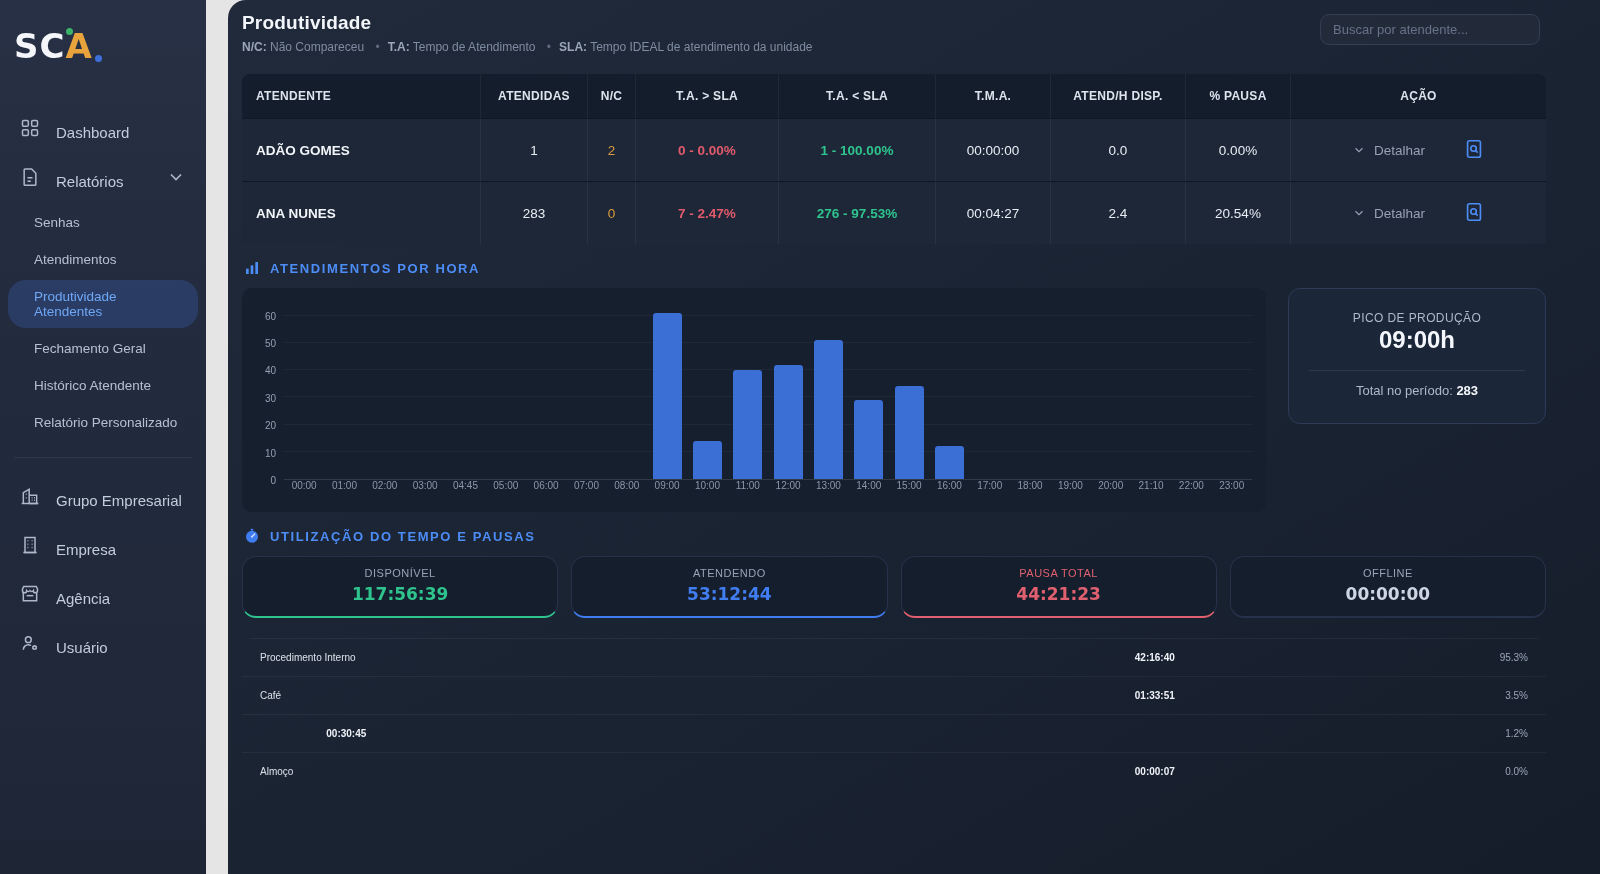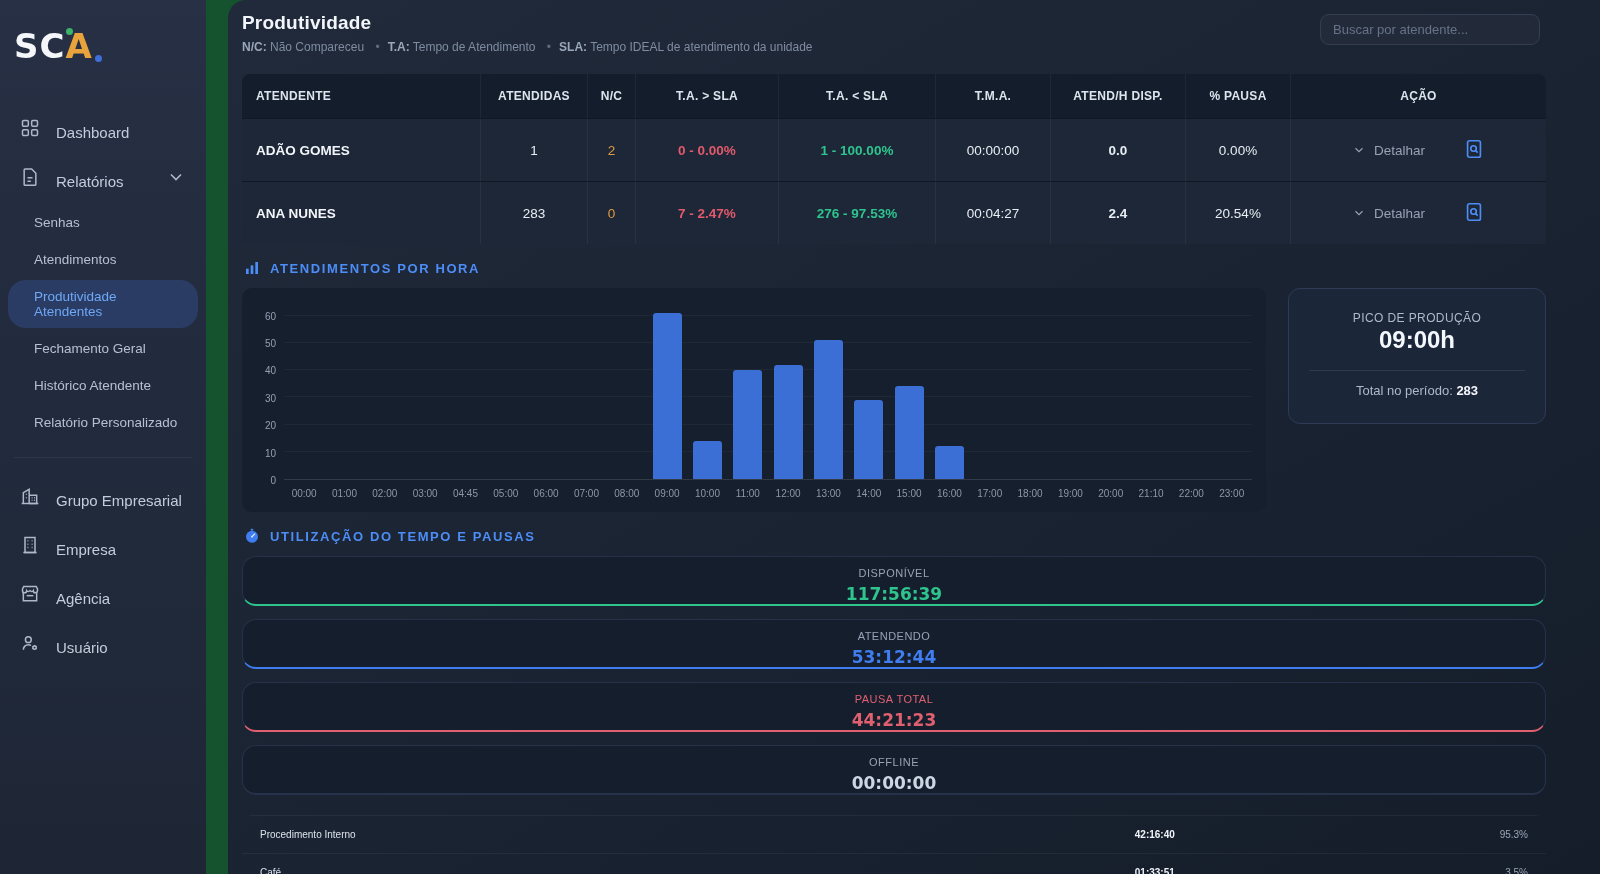--- a/index.html
+++ b/index.html
@@ -25,21 +25,21 @@
   .nav-item .chev { margin-left:auto; }
   .nav-top { margin-top:42px; }
   .sub-links { margin:4px 0 12px 0; }
   .sub-link { font-size:13.5px; color:#b6c0d0; padding:9px 12px 9px 26px;
               margin:4px 8px; border-radius:18px; cursor:pointer; }
   .sub-link.active { background:rgba(62,105,196,0.28); color:#6ea8f7; }
   .side-divider { height:1px; background:rgba(255,255,255,0.06); margin:18px 14px; }
   .nav-bottom { margin-top:10px; }
 
   
-  .main { position:absolute; left:206px; top:0; right:0; bottom:0; background:#14532d; }
+  .main { position:absolute; left:206px; top:0; right:0; bottom:0; background:#e5e5e5; }
   .panel { position:absolute; left:22px; top:0; right:0; bottom:0;
            border-top-left-radius:18px;
            background:linear-gradient(150deg,#202a3a 0%,#1a2332 55%,#151d2a 100%);
            padding:12px 54px 0 14px; overflow:hidden; }
 
   .page-header { position:relative; height:52px; }
   .page-title { color:#f2f5f9; font-size:19px; font-weight:bold; letter-spacing:.2px; }
   .page-legend { margin-top:6px; font-size:12px; color:#7f8ca0; }
   .legend-item { color:#7f8ca0; }
   .legend-item b { color:#9aa7ba; font-weight:bold; }
@@ -59,21 +59,21 @@
   .c0{width:238px;} .c1{width:107px;} .c2{width:48px;} .c3{width:143px;}
   .c4{width:157px;} .c5{width:115px;} .c6{width:135px;} .c7{width:105px;}
   .c8{flex:1; min-width:255px;}
   .phead { background:#141d2b; height:44px; }
   .phead .pcell { font-size:12px; font-weight:bold; color:#dde4ee; letter-spacing:.3px; }
   .pdata { background:#1d2737; height:63px; border-top:1px solid #101826; }
   .cell-name { font-weight:bold; color:#f2f5f9; }
   .val-orange { color:#dd9c3f; }
   .val-red { color:#e25a6c; font-weight:bold; }
   .val-green { color:#2fc48e; font-weight:bold; }
-  .val-bold { font-weight:bold; }
+  .val-bold { font-weight:normal; }
   .action-wrap { display:flex; align-items:center; gap:8px; color:#97a2b5; font-size:13.5px; cursor:pointer; }
   .action-wrap svg.chev { width:14px; height:14px; stroke:#97a2b5; }
   .doc-icon { margin-left:38px; cursor:pointer; }
   .doc-icon svg { width:22px; height:22px; stroke:#4d8df7; }
 
   
   .section-title { display:flex; align-items:center; gap:10px; margin:16px 0 12px 2px;
                    color:#4d8df7; font-size:13px; font-weight:bold; letter-spacing:1.6px; }
   .section-title svg { width:16px; height:16px; }
   .sw-badge { width:17px; height:17px; }
@@ -83,33 +83,33 @@
   .chart-card { flex:1; height:224px; background:#161f2d; border-radius:10px;
                 padding:14px 14px 6px 10px; display:flex; flex-direction:column; }
   .chart-body { flex:1; display:flex; }
   .yaxis { width:32px; position:relative; }
   .ytick { position:absolute; right:8px; transform:translateY(50%); font-size:10px; color:#93a0b3;text-align:right; }
   .plot { flex:1; position:relative; border-bottom:1px solid rgba(255,255,255,0.12); }
   .gridline { position:absolute; left:0; right:0; height:1px; background:rgba(255,255,255,0.045); }
   .bars { position:absolute; left:0; right:0; top:0; bottom:0; display:flex; align-items:flex-end; }
   .bar-slot { flex:1; display:flex; justify-content:center; align-items:flex-end; height:100%; }
   .bar { width:72%; background:#3b6fd6; border-radius:3px 3px 0 0; }
-  .xaxis { display:flex; margin-left:32px; height:26px; align-items:center; }
+  .xaxis { display:flex; margin-left:32px; height:26px; align-items:flex-start; }
   .xtick { flex:1; text-align:center; font-size:10px; color:#8b97aa; }
 
   .pico-card { width:258px; height:136px; background:#1b2638; border:1px solid #2d3b58;
                border-radius:12px; padding:22px 20px 0; text-align:center; }
   .pico-label { font-size:12px; color:#aeb9cc; letter-spacing:.4px; }
   .pico-value { font-size:24px; font-weight:bold; color:#f4f7fb; margin-top:1px; }
   .pico-divider { height:1px; background:rgba(255,255,255,0.09); margin:16px 0 12px; }
   .pico-total { font-size:13px; color:#aeb9cc; }
   .pico-total b { color:#f4f7fb; }
 
   
-  .stat-cards { display:flex; gap:13px;flex-direction:column; }
+  .stat-cards { display:flex; gap:13px; }
   .stat-card { flex:1; height:62px; background:#151e2c; border:1px solid #26324a;
                border-bottom-width:2px; border-radius:14px; text-align:center;
                padding-top:10px; }
   .stat-label { font-size:11px; letter-spacing:.5px; color:#97a3b6; }
   .stat-value { font-size:17px; font-weight:bold; color:#cdd6e2; margin-top:5px;
                 font-family:"DejaVu Sans", sans-serif; }
 
   
   .pause-table { margin-top:20px; border-radius:10px 10px 0 0; overflow:hidden; }
   .pause-row { display:flex; align-items:center; height:38px; border-top:1px solid rgba(255,255,255,0.05); }

